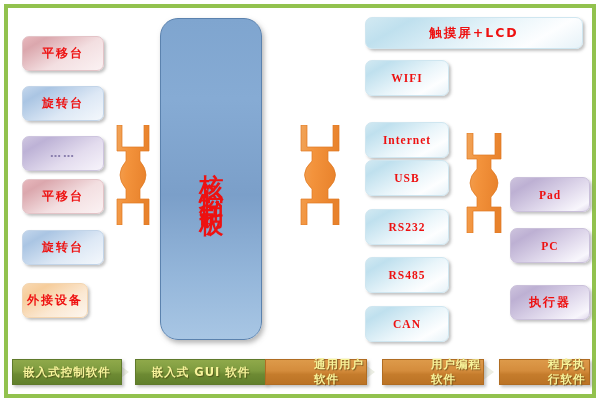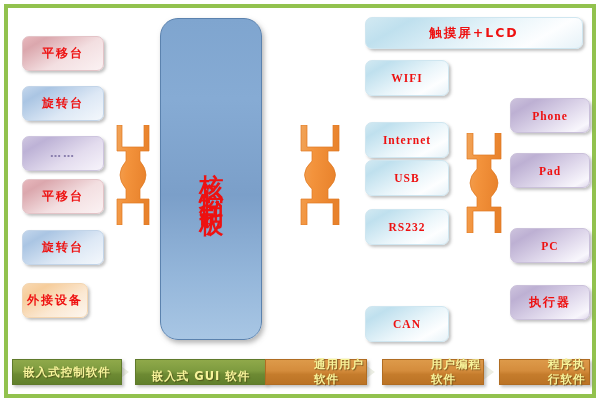--- a/index.html
+++ b/index.html
@@ -212,59 +212,59 @@
   </div>
   <div class="box pal-cyan" style="left:365px;top:110px;width:84px;height:36px;margin-top:12px;">
     <span>Internet</span>
   </div>
   <div class="box pal-cyan" style="left:365px;top:160px;width:84px;height:36px;">
     <span>USB</span>
   </div>
   <div class="box pal-cyan" style="left:365px;top:209px;width:84px;height:36px;">
     <span>RS232</span>
   </div>
+  <div class="box pal-cyan" style="left:365px;top:257px;width:84px;height:36px;">
+    <span>RS485</span>
+  </div>
   <div class="box pal-cyan" style="left:365px;top:306px;width:84px;height:36px;">
     <span>CAN</span>
   </div>
 
   <svg class="arrow-svg" style="left:458px;top:133px;" width="52" height="100" viewBox="0 0 52 100">
     <defs>
       <linearGradient id="ag3" x1="0" y1="0" x2="1" y2="0.25">
         <stop offset="0%" stop-color="#f0a45a"></stop>
         <stop offset="40%" stop-color="#f3933c"></stop>
         <stop offset="100%" stop-color="#e8822c"></stop>
       </linearGradient>
     </defs>
     <path d="M9,0 L9,26 L19,26 L19,36 Q5,50 19,64 L19,74 L9,74 L9,100
              L15,100 L15,78 L37,78 L37,100 L43,100 L43,74 L33,74 L33,64
              Q47,50 33,36 L33,26 L43,26 L43,0 L37,0 L37,22 L15,22 L15,0 Z" fill="url(#ag3)" stroke="#e07a22" stroke-width="0.7"></path>
   </svg>
 
-  <div class="box pal-lav" style="left:510px;top:98px;width:80px;height:35px;">
-    <span>Phone</span>
-  </div>
-  <div class="box pal-lav" style="left:510px;top:153px;width:80px;height:35px;">
+  <div class="box pal-lav" style="left:510px;top:177px;width:80px;height:35px;">
     <span>Pad</span>
   </div>
   <div class="box pal-lav cn" style="left:510px;top:285px;width:80px;height:35px;">
     <span>执行器</span>
   </div>
   <div class="box pal-lav" style="left:510px;top:228px;width:80px;height:35px;">
     <span>PC</span>
   </div>
 
   <div class="pill-arrow" style="left:117px;top:363px;"></div>
   <div class="pill-arrow" style="left:246px;top:363px;"></div>
   <div class="pill-arrow" style="left:363px;top:363px;"></div>
   <div class="pill-arrow" style="left:482px;top:363px;"></div>
 
   <div class="pill pill-green" style="left:12px;top:359px;width:110px;">
     <span>嵌入式控制软件</span>
   </div>
-  <div class="pill pill-green" style="left:135px;top:359px;width:132px;align-items:flex-end;">
+  <div class="pill pill-green" style="left:135px;top:359px;width:132px;">
     <span>嵌入式 GUI 软件</span>
   </div>
   <div class="pill pill-orange" style="left:265px;top:359px;width:102px;">
     <span>通用用户软件</span>
   </div>
   <div class="pill pill-orange" style="left:382px;top:359px;width:102px;font-family:Liberation Mono, monospace;">
     <span>用户编程软件</span>
   </div>
   <div class="pill pill-orange" style="left:499px;top:359px;width:91px;">
     <span>程序执行软件</span>

